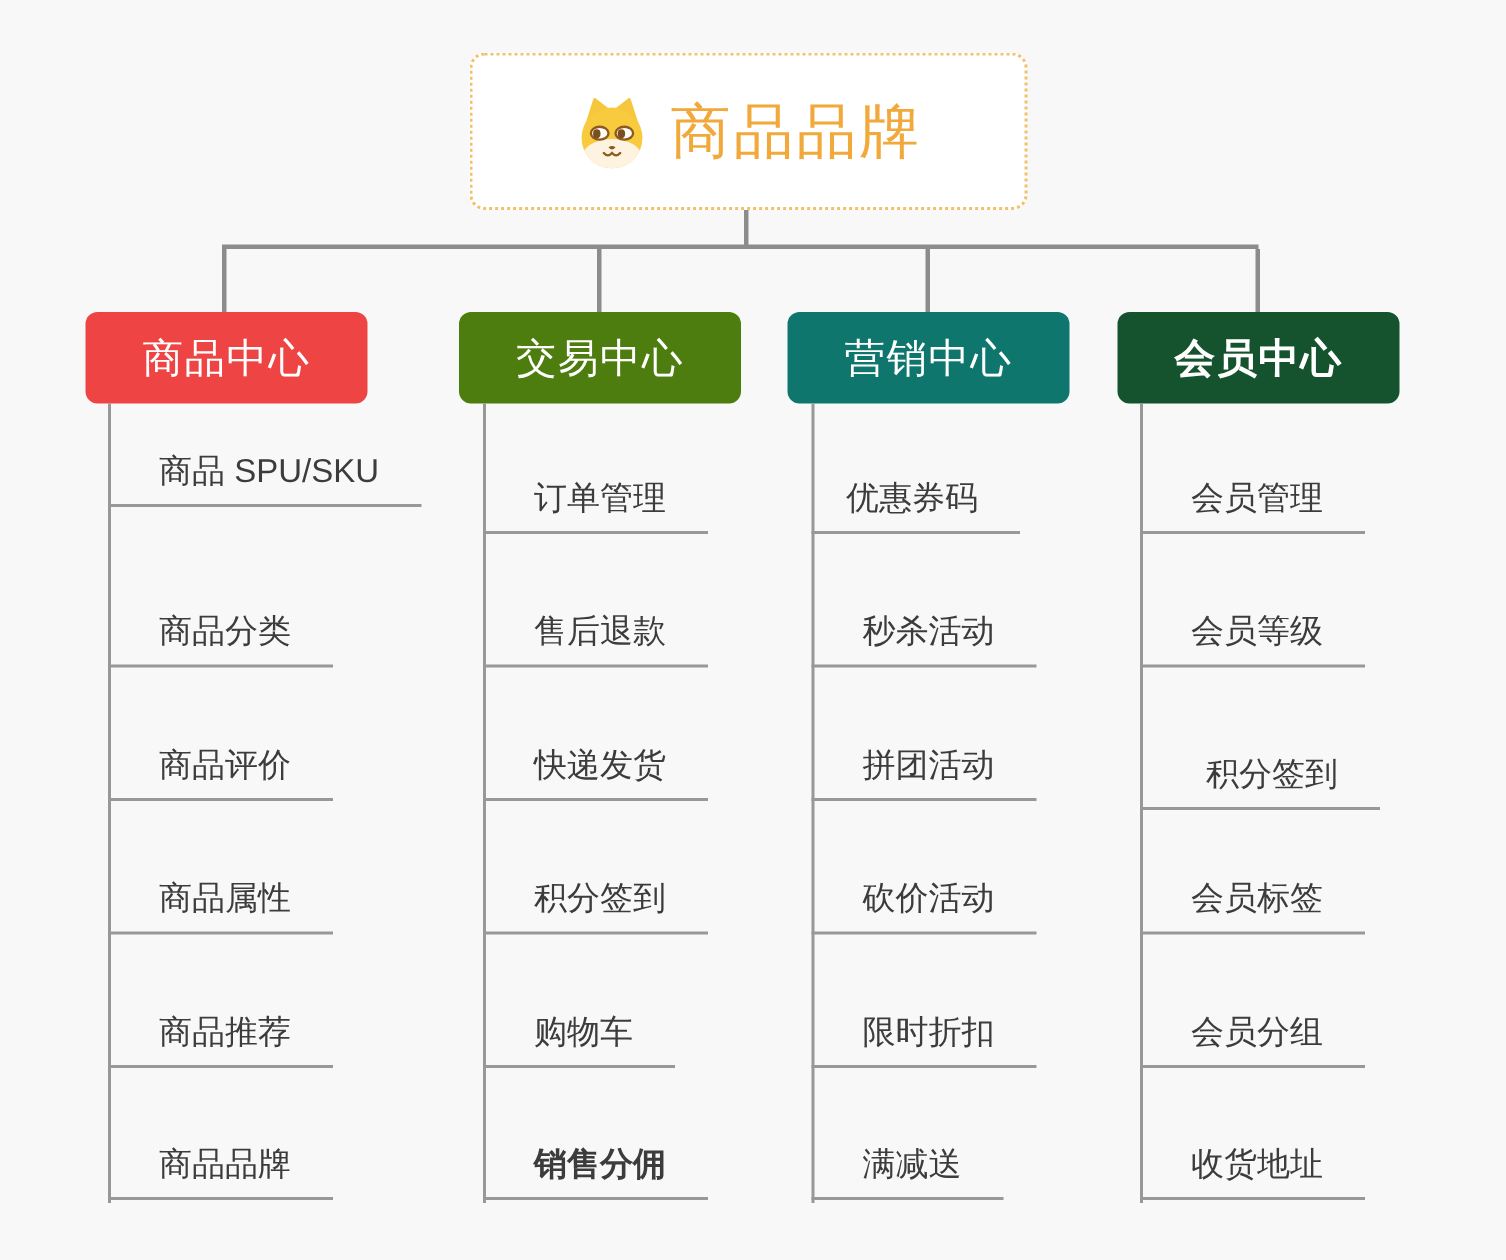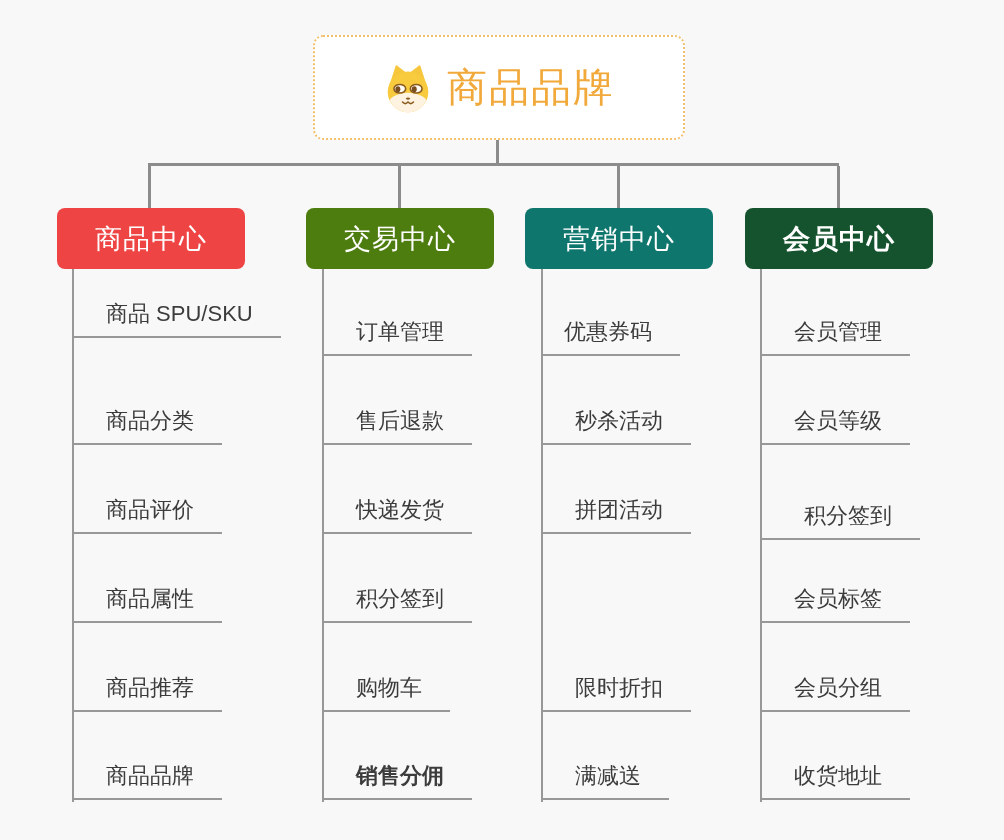--- a/index.html
+++ b/index.html
@@ -98,20 +98,21 @@
     <div class="mind-item" style="top: 137px;">售后退款</div>
     <div class="mind-item" style="top: 226px;">快递发货</div>
     <div class="mind-item" style="top: 315px;">积分签到</div>
     <div class="mind-item" style="top: 404px;">购物车</div>
     <div class="mind-item" style="top: 492px; font-weight: bold;">销售分佣</div>
   </div>
 <div class="branch-items b3">
     <div class="mind-item" style="top: 48px; padding-left: 23px;">优惠券码</div>
     <div class="mind-item" style="top: 137px;">秒杀活动</div>
     <div class="mind-item" style="top: 226px;">拼团活动</div>
+    <div class="mind-item" style="top: 315px;">砍价活动</div>
     <div class="mind-item" style="top: 404px;">限时折扣</div>
     <div class="mind-item" style="top: 492px;">满减送</div>
   </div>
 <div class="branch-items b4">
     <div class="mind-item" style="top: 48px;">会员管理</div>
     <div class="mind-item" style="top: 137px;">会员等级</div>
     <div class="mind-item" style="top: 232px; padding-left: 44px;">积分签到</div>
     <div class="mind-item" style="top: 315px;">会员标签</div>
     <div class="mind-item" style="top: 404px;">会员分组</div>
     <div class="mind-item" style="top: 492px;">收货地址</div>

